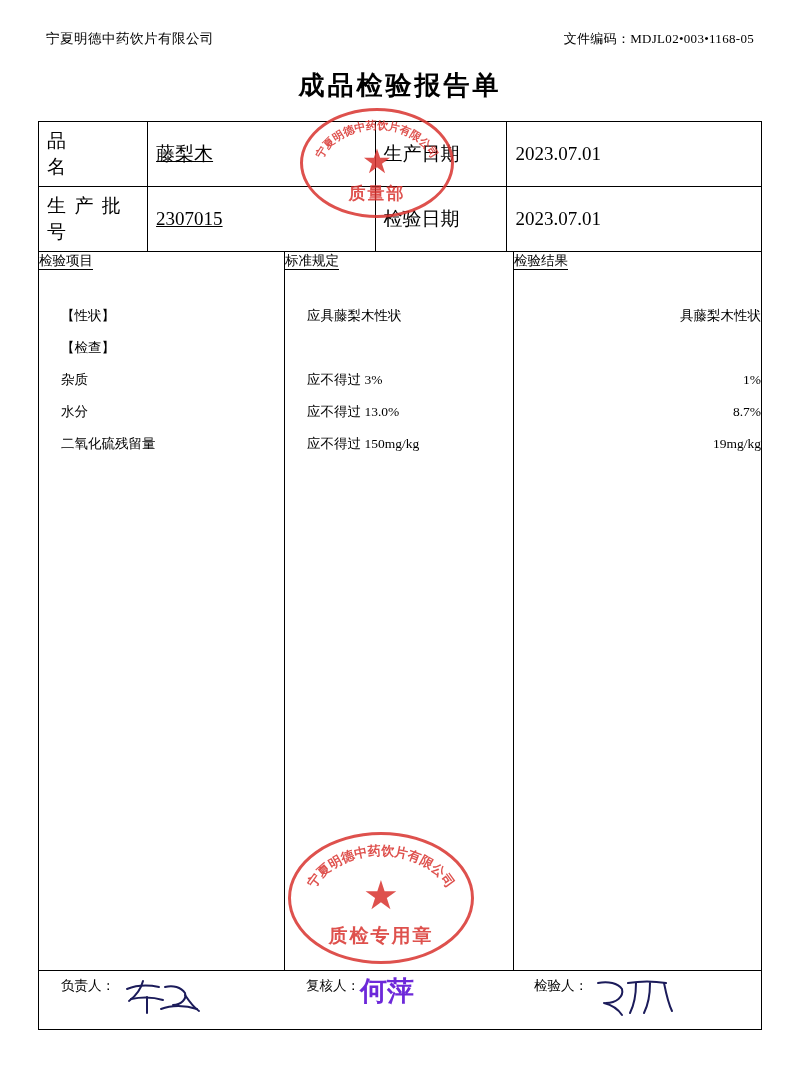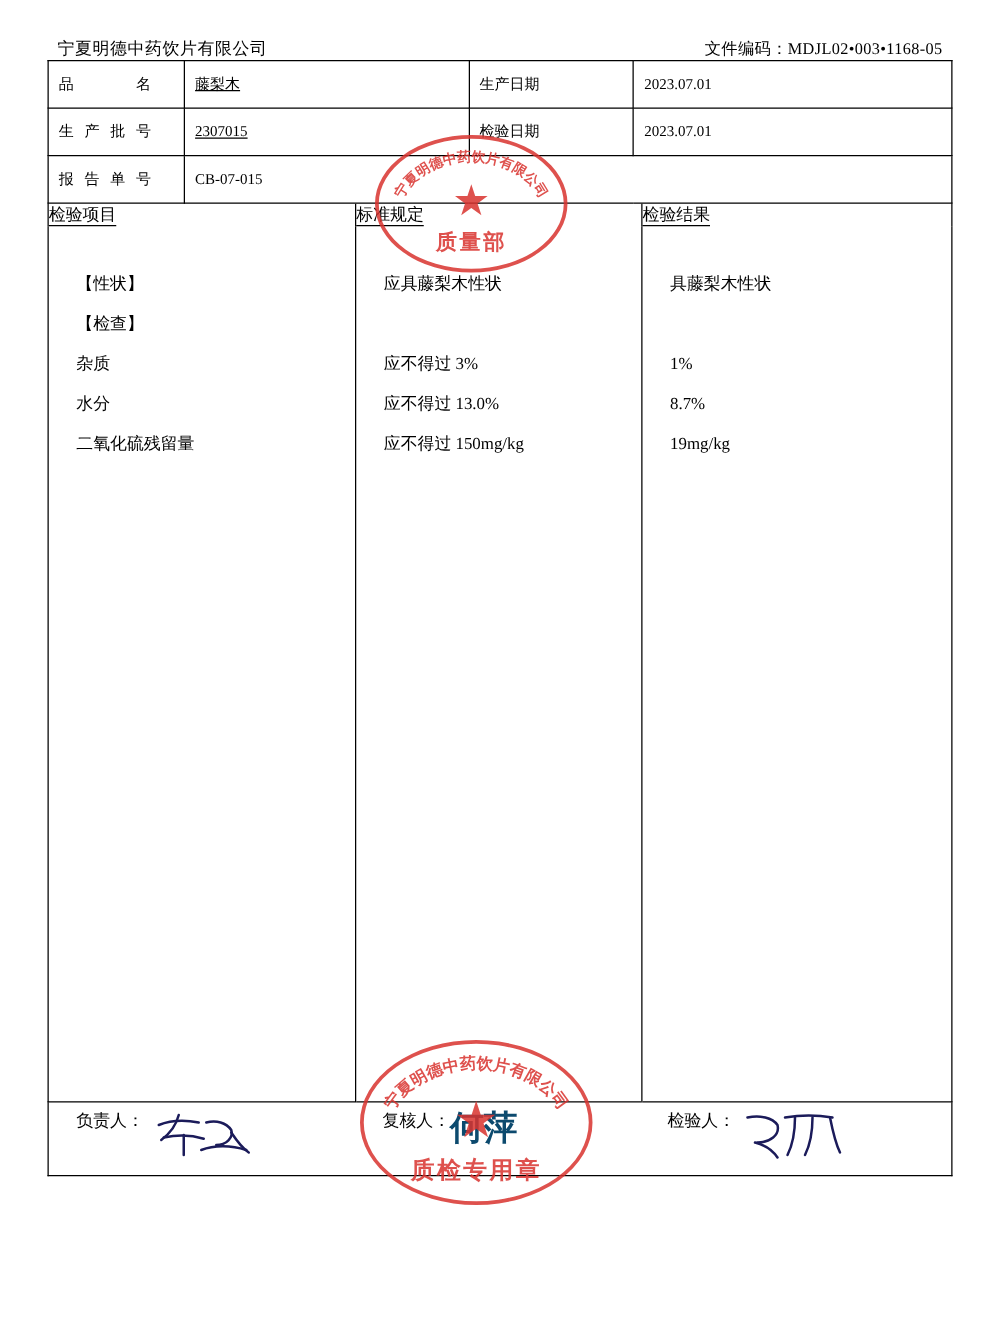--- a/index.html
+++ b/index.html
@@ -42,21 +42,21 @@
     font-size: 26px;
     font-weight: bold;
     letter-spacing: 3px;
     margin: 20px 0 18px 0;
   }
   
   table.main {
     width: 100%;
     border-collapse: collapse;
     table-layout: fixed;
-    font-size: 12px;
+    font-size: 19px;
   }
   table.main td {
     border: 1px solid #000;
     padding: 6px 8px;
     vertical-align: middle;
     height: 25px;
   }
   .lbl {
     width: 88px;
     text-align: left;
@@ -88,21 +88,21 @@
     border-top: none;
   }
   table.results td {
     border-left: 1px solid #000;
     vertical-align: top;
     padding: 0;
   }
   table.results td:first-child { border-left: none; }
   .col-a { width: 245px; }
   .col-b { width: 228px; }
-  .col-c { width: auto; }
+  .col-c { width: auto; text-align: right; }
 
   .res-head {
     text-align: left;
     padding: 10px 0 6px 0;
     font-size: 13.5px;
   }
   .res-head span {
     border-bottom: 1px solid #000;
     padding-bottom: 1px;
   }
@@ -141,21 +141,21 @@
     position: relative;
     padding: 6px 0 0 22px;
     box-sizing: border-box;
   }
   .sign-cell.a { width: 245px; }
   .sign-cell.b { width: 228px; }
   .sign-cell.c { width: 247px; }
   .sig-img {
     position: absolute;
     font-family: "Liberation Serif", serif;
-    color: #0c4a6e;
+    color: #6d28d9;
   }
 
   
   .sig-svg { position: absolute; top: 4px; left: 76px; }
 
   
   .stamp {
     position: absolute;
     border: 3px solid #d9332f;
     border-radius: 50%;
@@ -209,38 +209,35 @@
 </head>
 <body>
 
 <div class="page">
 
   <div class="top-row">
     <div class="company">宁夏明德中药饮片有限公司</div>
     <div class="doc-no">文件编码：MDJL02•003•1168-05</div>
   </div>
 
+  <div class="title">成品检验报告单</div>
 
   <table class="main">
     <tbody>
       <tr>
         <td class="lbl"><span class="lbl-spread">品　　名</span></td>
         <td class="val-main">藤梨木</td>
         <td class="lbl2">生产日期</td>
         <td class="val2">2023.07.01</td>
       </tr>
       <tr>
         <td class="lbl"><span class="lbl-spread">生产批号</span></td>
         <td class="val-main">2307015</td>
         <td class="lbl2">检验日期</td>
         <td class="val2">2023.07.01</td>
-      </tr>
-      <tr class="row-report">
-        <td class="lbl report-label"><span class="lbl-spread">报告单号</span></td>
-        <td class="report-value" colspan="3">CB-07-015</td>
       </tr>
     </tbody>
   </table>
 
   <table class="results">
     <tbody>
       <tr>
         <td class="col-a res-head"><span>检验项目</span></td>
         <td class="col-b res-head"><span>标准规定</span></td>
         <td class="col-c res-head"><span>检验结果</span></td>

